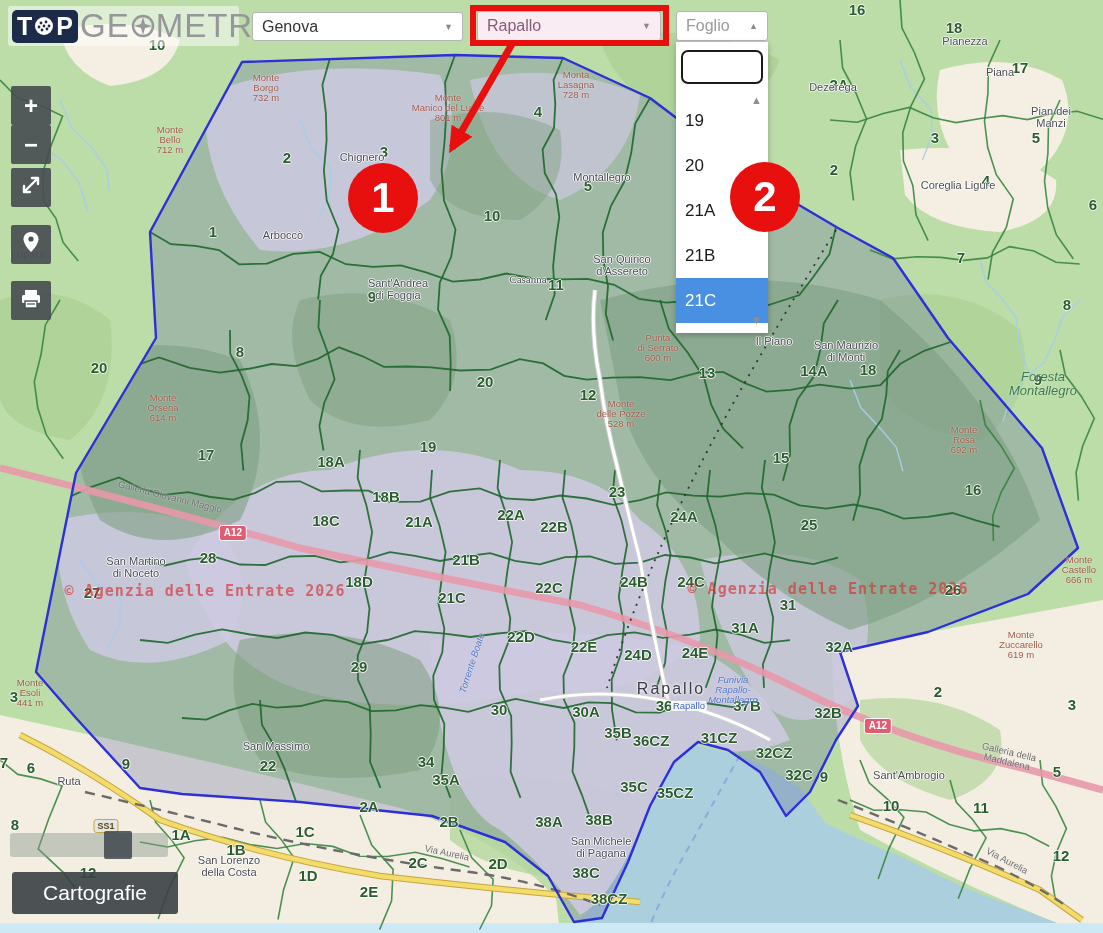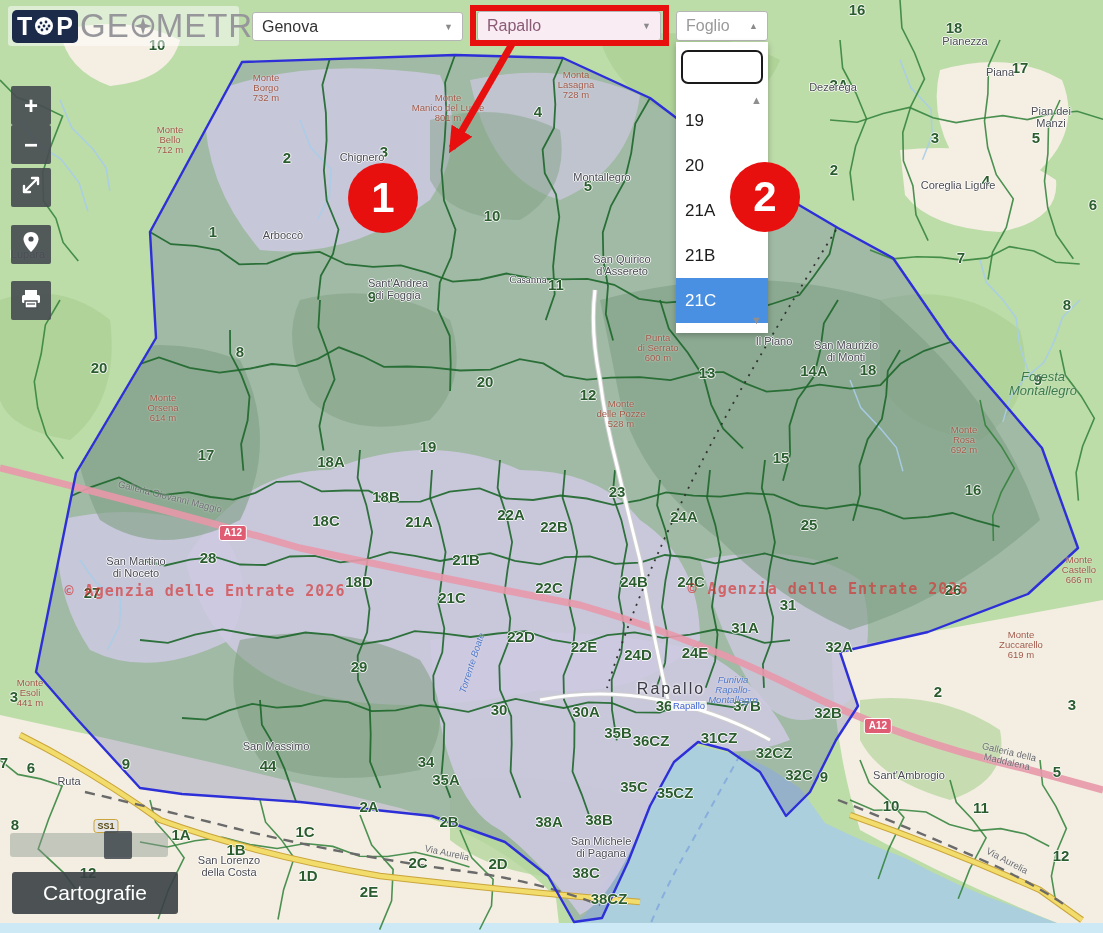--- a/index.html
+++ b/index.html
@@ -223,21 +223,21 @@
       <span class="lbl k-p" style="left: 638px; top: 655px;">24D</span>
       <span class="lbl k-p" style="left: 695px; top: 653px;">24E</span>
       <span class="lbl k-p" style="left: 745px; top: 628px;">31A</span>
       <span class="lbl k-p" style="left: 839px; top: 647px;">32A</span>
       <span class="lbl k-p" style="left: 359px; top: 667px;">29</span>
       <span class="lbl k-p" style="left: 499px; top: 710px;">30</span>
       <span class="lbl k-p" style="left: 586px; top: 712px;">30A</span>
       <span class="lbl k-p" style="left: 664px; top: 706px;">36</span>
       <span class="lbl k-p" style="left: 747px; top: 706px;">37B</span>
       <span class="lbl k-p" style="left: 828px; top: 713px;">32B</span>
-      <span class="lbl k-p" style="left: 268px; top: 766px;">44</span>
+      <span class="lbl k-p" style="left: 268px; top: 766px;">22</span>
       <span class="lbl k-p" style="left: 426px; top: 762px;">34</span>
       <span class="lbl k-p" style="left: 618px; top: 733px;">35B</span>
       <span class="lbl k-p" style="left: 651px; top: 741px;">36CZ</span>
       <span class="lbl k-p" style="left: 719px; top: 738px;">31CZ</span>
       <span class="lbl k-p" style="left: 774px; top: 753px;">32CZ</span>
       <span class="lbl k-p" style="left: 799px; top: 775px;">32C</span>
       <span class="lbl k-p" style="left: 446px; top: 780px;">35A</span>
       <span class="lbl k-p" style="left: 634px; top: 787px;">35C</span>
       <span class="lbl k-p" style="left: 675px; top: 793px;">35CZ</span>
       <span class="lbl k-p" style="left: 549px; top: 822px;">38A</span>

